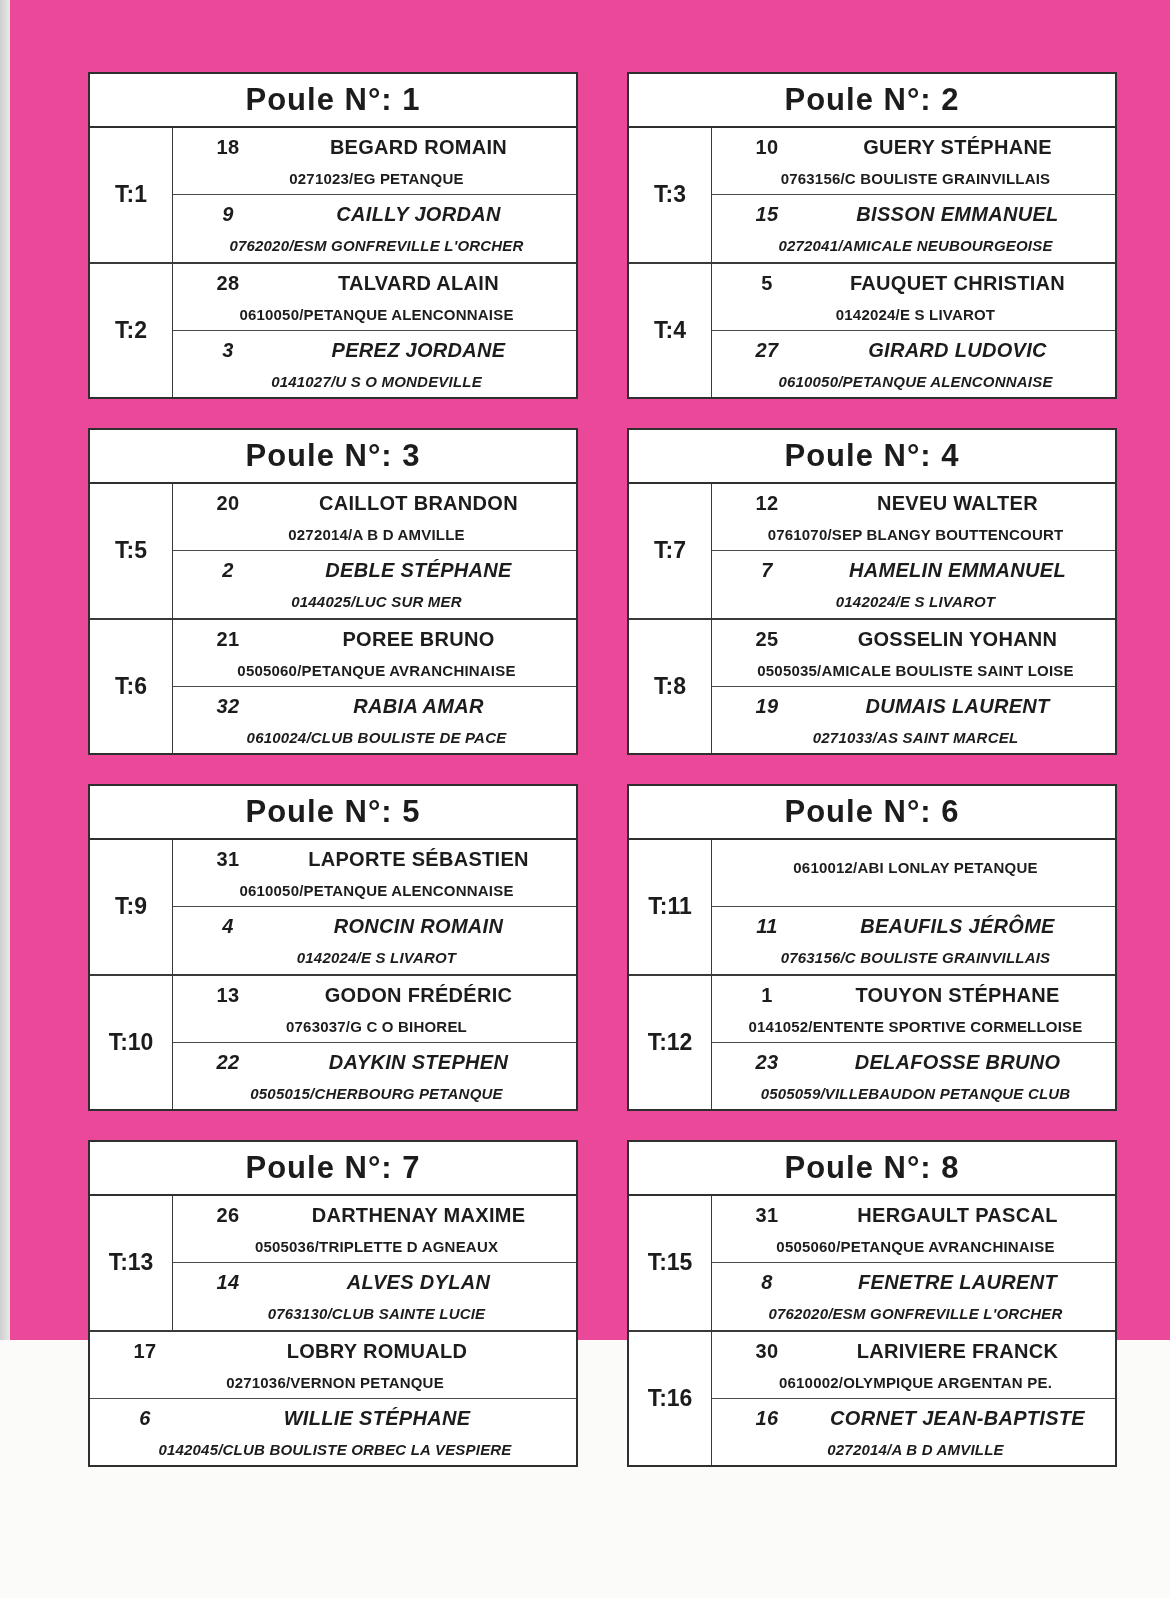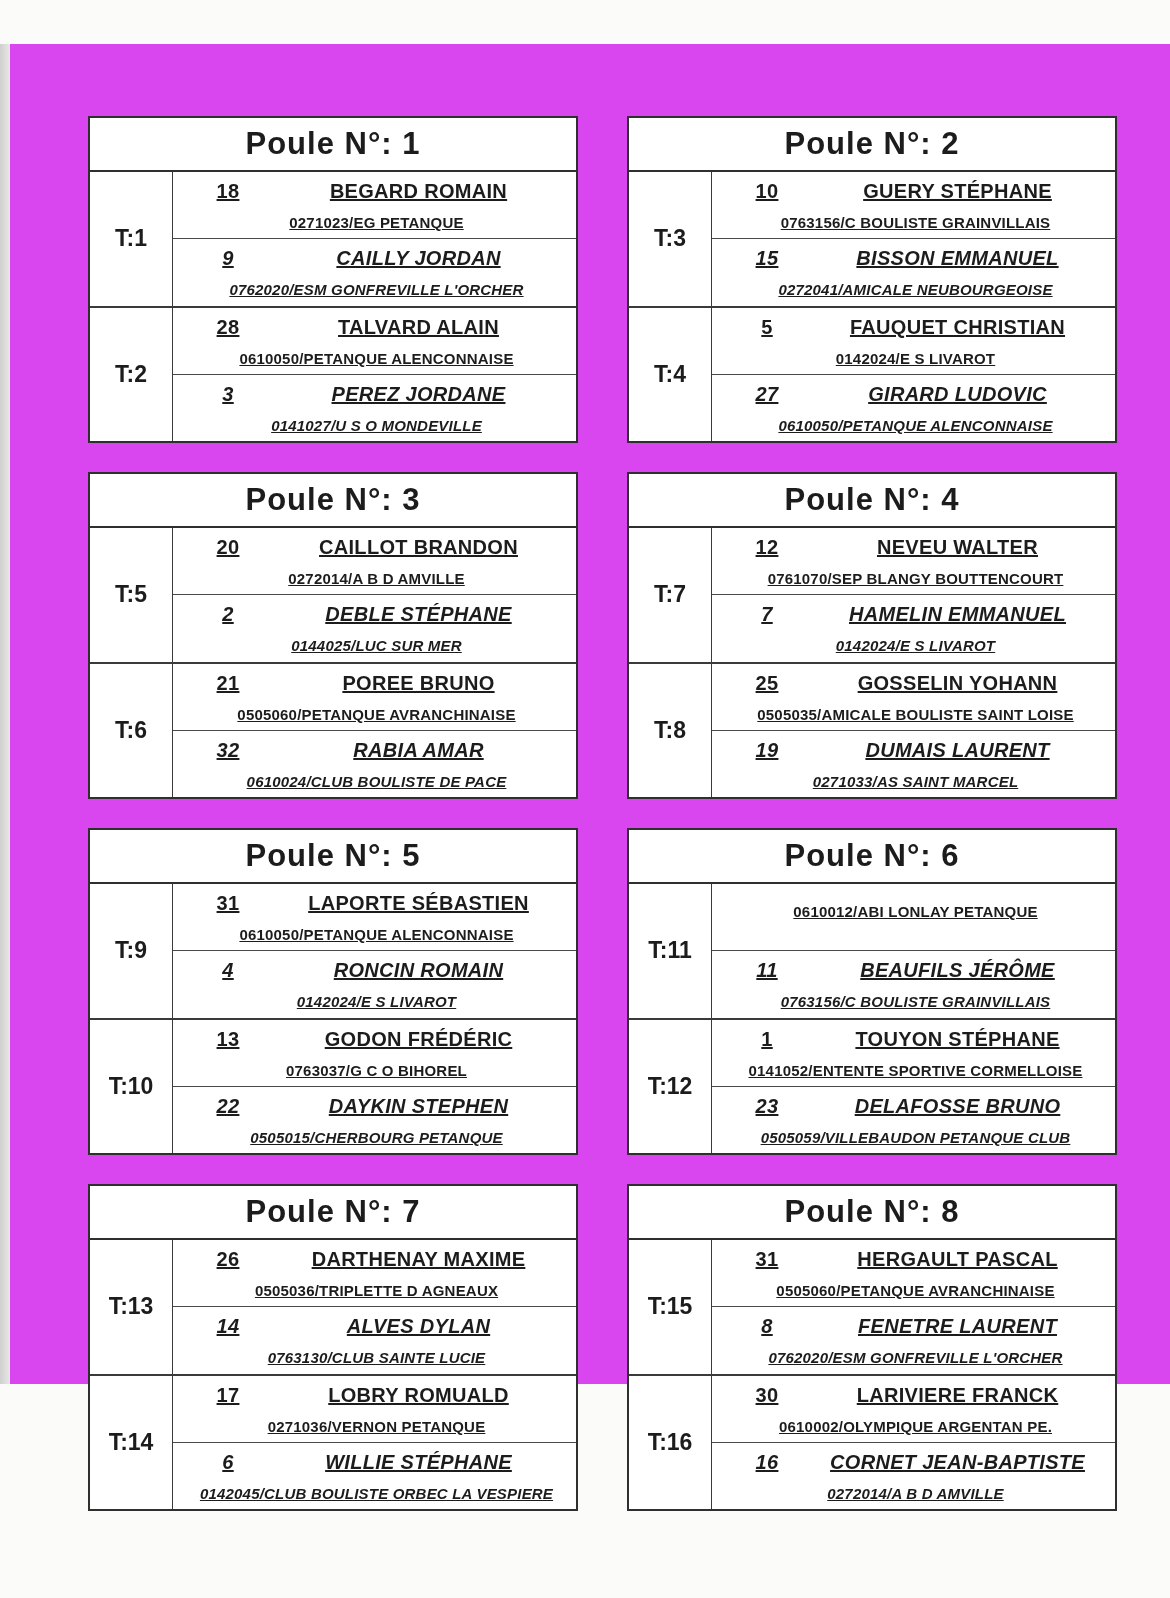--- a/index.html
+++ b/index.html
@@ -14,22 +14,21 @@
   .scan-edge {
     position: absolute;
     left: 0; top: 0;
     width: 10px; height: 100%;
     background: linear-gradient(to right, #cfcfcf, #e8e8e6);
   }
   .page {
     position: absolute;
     left: 0; top: 0;
     width: 1170px; height: 1340px;
-    background: #d946ef;
-    margin-top: 44px;
+    background: #ec4899;
   }
   .grid {
     position: absolute;
     left: 88px; top: 72px;
     display: grid;
     grid-template-columns: 490px 490px;
     column-gap: 49px;
     grid-auto-rows: 327px;
     row-gap: 29px;
   }
@@ -80,21 +79,20 @@
     display: flex;
     flex-direction: column;
     min-width: 0;
   }
   .player {
     flex: 1;
     display: flex;
     flex-direction: column;
     box-sizing: border-box;
     padding: 8px 2px 4px 6px;
-    text-decoration: underline;
   }
   .player + .player {
     border-top: 1.2px solid #4a4a4a;
   }
   .pline {
     display: flex;
     align-items: baseline;
     padding-left: 26px;
     font-weight: 700;
     font-size: 20px;
@@ -395,21 +393,20 @@
               <div class="player second">
                 <div class="pline">
                   <span class="pnum">14</span>
                   <span class="pname">ALVES DYLAN</span>
                 </div>
                 <div class="pclub">0763130/CLUB SAINTE LUCIE</div>
               </div>
             </div>
           </div>
           <div class="terrain">
-            <div class="tcol">T:14</div>
             <div class="players">
               <div class="player">
                 <div class="pline">
                   <span class="pnum">17</span>
                   <span class="pname">LOBRY ROMUALD</span>
                 </div>
                 <div class="pclub">0271036/VERNON PETANQUE</div>
               </div>
               <div class="player second">
                 <div class="pline">

